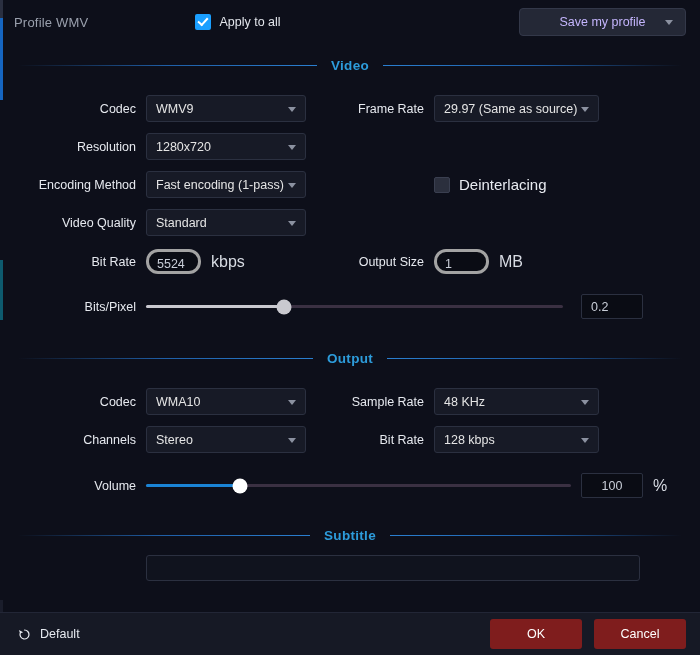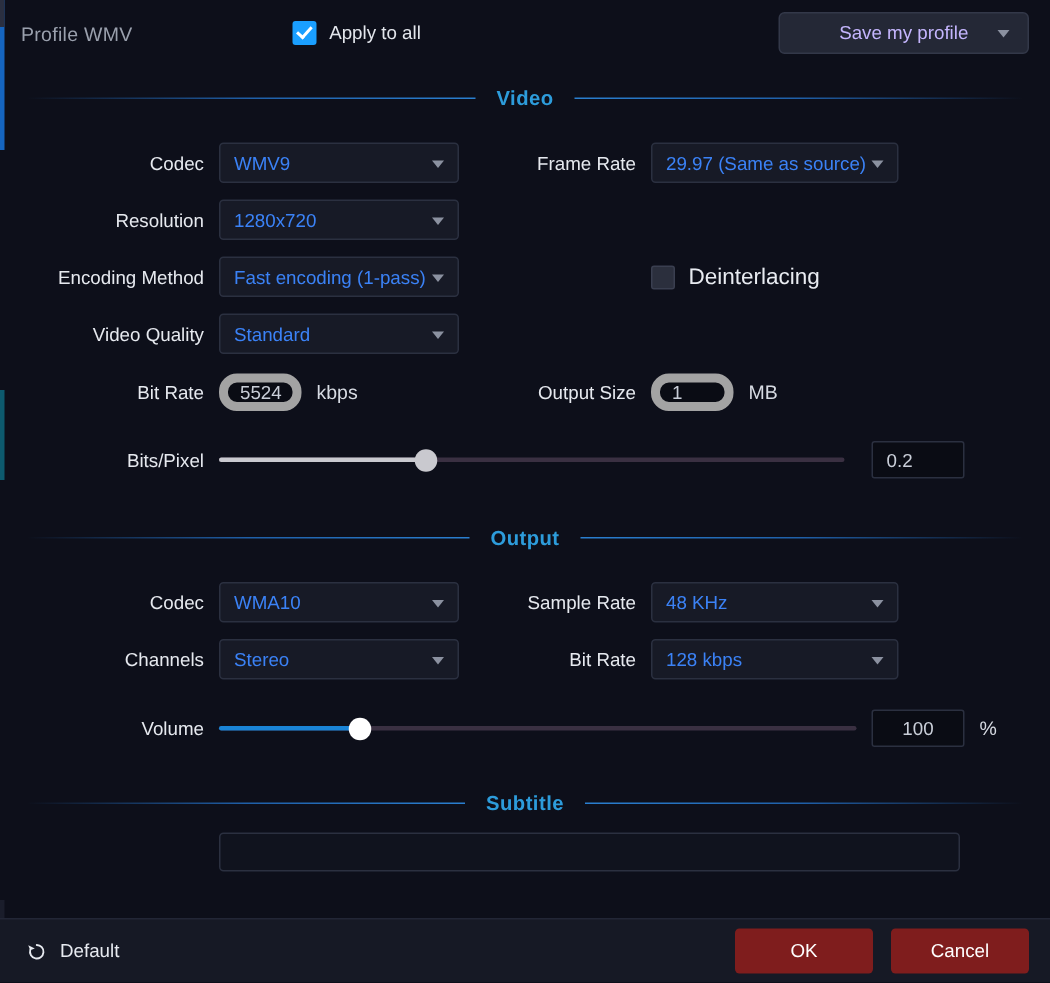--- a/index.html
+++ b/index.html
@@ -101,37 +101,37 @@
   .lbl.w-right { width: 86px; margin-right: 10px; }
 
   .select {
     position: relative;
     height: 27px;
     background: #171a26;
     border: 1px solid #2b3040;
     border-radius: 3px;
     display: flex; align-items: center;
     padding: 0 26px 0 9px;
-    color: #3b82f6; font-size: 12.5px;
+    color: #e5e5e5; font-size: 12.5px;
     white-space: nowrap; overflow: hidden;
   }
   .select .chev { position: absolute; right: 9px; top: 11px; }
   .select.w-160 { width: 160px; }
   .select.w-165 { width: 165px; }
 
   .num {
     height: 25px; width: 55px;
     background: #0a0c14;
-    border: 6px solid #a3a3a3;
+    border: 3px solid #a3a3a3;
     border-radius: 12px;
-    display: flex; align-items: center;
+    display: flex; align-items: flex-end;
     padding: 0 8px;
     color: #c9ced8; font-size: 12.5px;
   }
-  .unit { color: #d7dbe3; font-size: 13px; margin-left: 10px; }
+  .unit { color: #d7dbe3; font-size: 16px; margin-left: 10px; }
 
   
   .slider-row { display: flex; align-items: center; padding: 0 18px; }
   .slider-lbl {
     width: 118px; margin-right: 10px;
     color: #e6e9ef; font-size: 12.5px; text-align: right;
   }
   .track {
     position: relative; height: 3px; border-radius: 2px;
     background: #3a3042;

